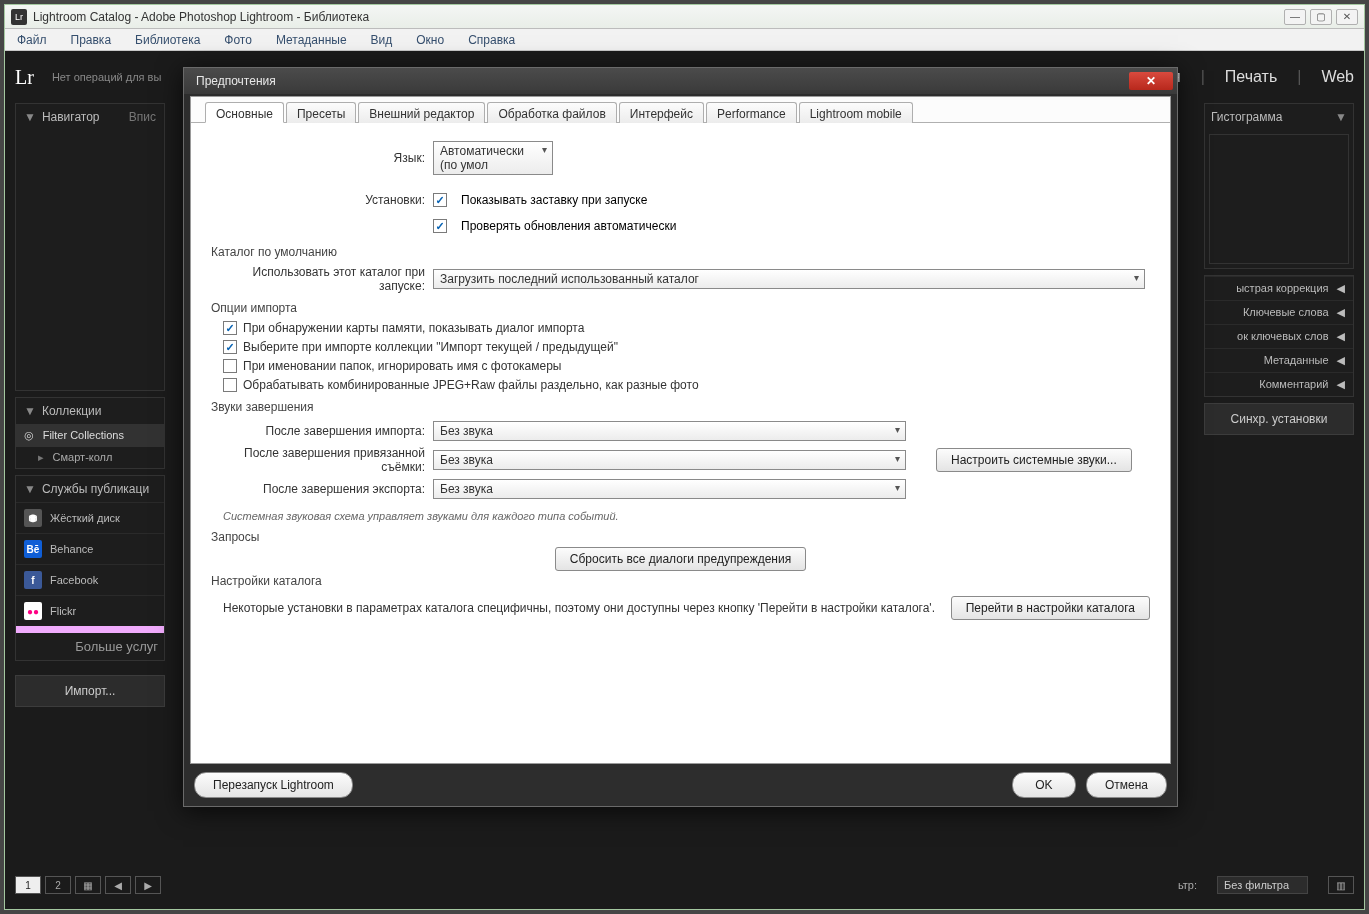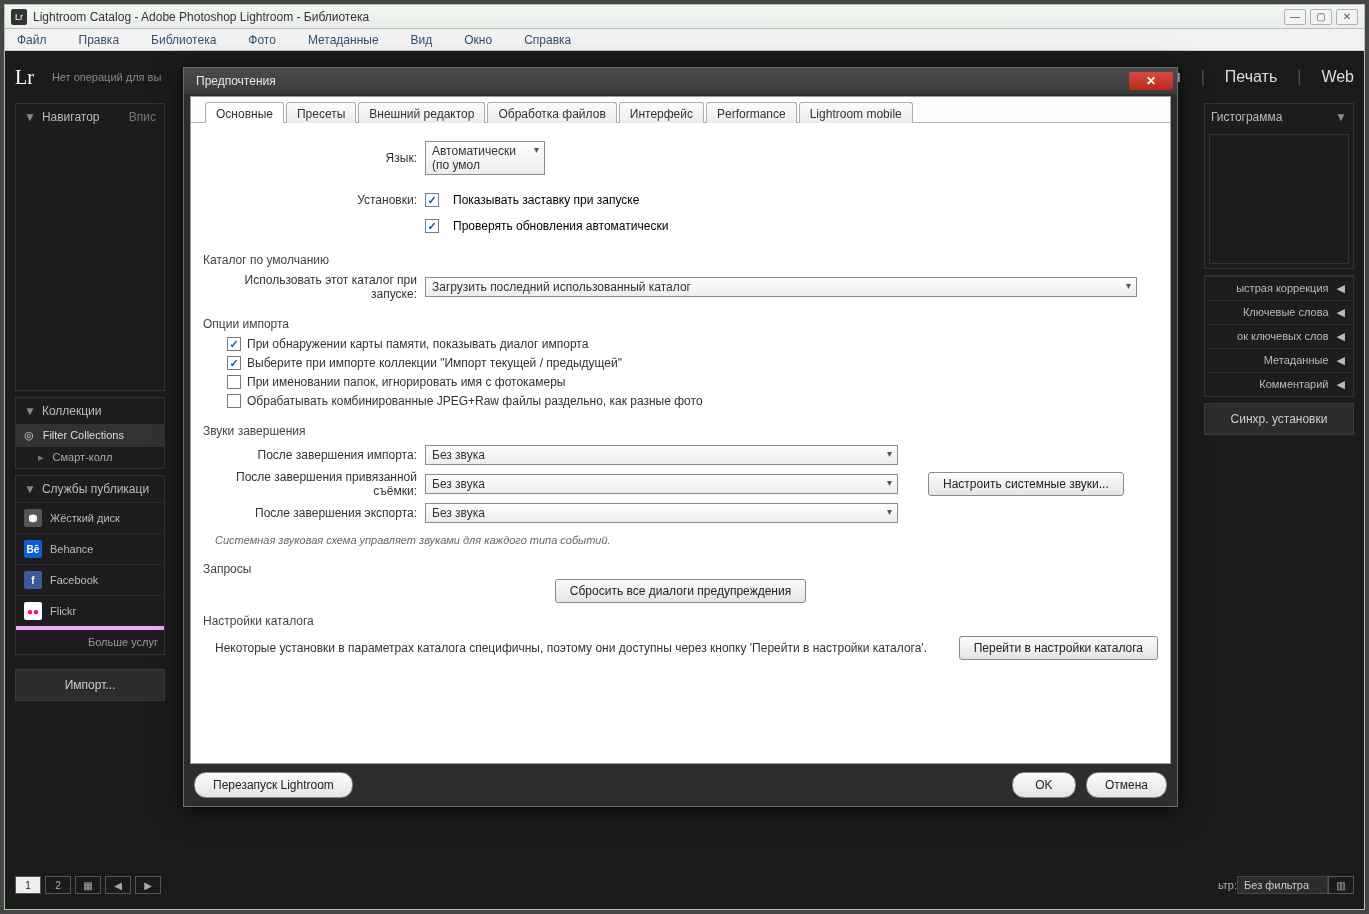--- a/index.html
+++ b/index.html
@@ -6,90 +6,90 @@
 body { font-family: "Segoe UI", Tahoma, sans-serif; font-size: 12px; background: #464646; width: 1369px; height: 914px; position: relative; overflow: hidden; }
 
 
 .app-shell { position: absolute; inset: 4px; border: 1px solid #a4c8a0; background: #464646; }
 .app-titlebar { height: 24px; background: linear-gradient(#f4f6f4,#e9eee8); display: flex; align-items: center; padding: 0 6px; border-bottom: 1px solid #bcbcbc; }
 .app-titlebar .icon { width: 16px; height: 16px; background: #333; color: #fff; font-size: 9px; display: flex; align-items: center; justify-content: center; border-radius: 2px; margin-right: 6px; }
 .app-titlebar .title { color: #333; }
 .win-ctrls { margin-left: auto; display: flex; gap: 4px; }
 .win-btn { width: 22px; height: 16px; border: 1px solid #b0b0b0; background: #f3f3f3; font-size: 10px; display: flex; align-items: center; justify-content: center; color: #555; border-radius: 2px; cursor: default; }
 
-.menubar { height: 22px; background: #f2f2f2; display: flex; align-items: center; padding: 0 4px; gap: 16px; border-bottom: 1px solid #c8c8c8; }
+.menubar { height: 22px; background: #f2f2f2; display: flex; align-items: center; padding: 0 4px; gap: 8px; border-bottom: 1px solid #c8c8c8; }
 .menubar span { padding: 2px 8px; color: #364f6e; cursor: default; }
 
 .app-body { position: absolute; top: 46px; left: 0; right: 0; bottom: 0; background: #1b1b1b; }
 
 
 .lr-topbar { position: absolute; top: 8px; left: 10px; right: 10px; height: 36px; display: flex; align-items: center; color: #ccc; }
 .lr-logo { font-size: 20px; color: #fff; margin-right: 18px; font-family: Georgia, serif; }
 .lr-topbar .noop { color: #888; font-size: 11px; }
 .lr-modules { margin-left: auto; display: flex; gap: 20px; color: #ddd; font-size: 16px; }
 .lr-modules span.sep { color: #555; }
 
 
 .left-panel { position: absolute; left: 10px; top: 52px; width: 150px; }
 .panel-section { background: #1d1d1d; border: 1px solid #333; margin-bottom: 6px; }
 .panel-header { color: #bbb; padding: 6px 8px; font-size: 12px; display: flex; align-items: center; }
 .panel-header .tri { margin-right: 6px; color: #888; }
 .sub-item { color: #aaa; padding: 4px 8px 4px 22px; font-size: 11px; }
 .filter-collections { background: #323232; color: #ddd; padding: 5px 8px; font-size: 11px; }
 .svc-row { display: flex; align-items: center; gap: 8px; padding: 6px 8px; color: #bbb; font-size: 11px; border-top: 1px solid #2a2a2a; }
 .svc-icon { width: 18px; height: 18px; border-radius: 2px; display: flex; align-items: center; justify-content: center; color: #fff; font-size: 10px; font-weight: bold; }
-.more-svc { color: #999; padding: 6px; text-align: right; font-size: 11px; border-top: 4px solid #f0abfc; }
+.more-svc { color: #999; padding: 6px; text-align: right; font-size: 13px; border-top: 7px solid #f0abfc; }
 .import-btn { background: #2c2c2c; color: #ccc; text-align: center; padding: 8px; border: 1px solid #3c3c3c; margin-top: 14px; }
 
 
 .right-panel { position: absolute; right: 10px; top: 52px; width: 150px; }
 .rp-header { color: #bbb; padding: 6px; text-align: right; display: flex; justify-content: space-between; align-items: center; }
 .rp-header .tri { color: #888; }
 .rp-item { color: #bbb; padding: 5px 8px; text-align: right; font-size: 11px; display: flex; justify-content: flex-end; gap: 8px; align-items: flex-start; border-top: 1px solid #2a2a2a; }
 .rp-box { height: 130px; border: 1px solid #333; margin: 4px; }
 .sync-btn { background: #2c2c2c; color: #ccc; text-align: center; padding: 8px; border: 1px solid #3c3c3c; }
 
 
 .bottom-bar { position: absolute; bottom: 12px; left: 10px; right: 10px; height: 24px; display: flex; align-items: center; gap: 4px; }
 .bb-cell { width: 26px; height: 18px; border: 1px solid #555; color: #aaa; display: flex; align-items: center; justify-content: center; font-size: 10px; }
 .bb-cell.active { background: #eee; color: #222; }
-.bb-right { margin-left: auto; display: flex; align-items: center; gap: 0; color: #aaa; font-size: 11px; }
+.bb-right { margin-left: auto; display: flex; align-items: center; gap: 20px; color: #aaa; font-size: 11px; }
 .bb-select { background: #2c2c2c; color: #ccc; border: 1px solid #444; padding: 2px 18px 2px 6px; font-size: 11px; }
 
 
 .modal { position: absolute; left: 178px; top: 16px; width: 995px; height: 740px; background: #2d2d2d; border: 1px solid #6a6a6a; box-shadow: 0 4px 24px rgba(0,0,0,0.7); }
 .modal-titlebar { height: 26px; background: linear-gradient(#4b4b4b,#3a3a3a); display: flex; align-items: center; padding: 0 4px 0 12px; color: #e8e8e8; font-size: 12px; }
 .modal-close { margin-left: auto; width: 44px; height: 18px; background: linear-gradient(#d94a3e,#b8281c); display: flex; align-items: center; justify-content: center; color: #fff; border-radius: 2px; font-weight: bold; cursor: default; }
 .modal-body { position: absolute; top: 28px; left: 6px; right: 6px; bottom: 42px; background: #fff; border: 1px solid #9a9a9a; overflow: hidden; }
 .modal-footer { position: absolute; bottom: 8px; left: 10px; right: 10px; display: flex; align-items: center; }
 .modal-footer .btn { padding: 5px 18px; background: linear-gradient(#fcfcfc,#e4e4e4); border: 1px solid #8a8a8a; color: #222; border-radius: 12px; cursor: default; }
 .modal-footer .spacer { flex: 1; }
 .modal-footer .btn + .btn { margin-left: 10px; }
 
 
 .tabs { display: flex; height: 26px; border-bottom: 1px solid #b0b0b0; padding-left: 14px; padding-top: 4px; background: #fcfcfc; }
 .tab { padding: 4px 10px; border: 1px solid #aeaeae; border-bottom: none; margin-right: 2px; background: linear-gradient(#fcfcfc,#ececec); color: #333; border-radius: 3px 3px 0 0; cursor: default; font-size: 12px; position: relative; top: 1px; }
 .tab.active { background: #fff; border-bottom: 1px solid #fff; font-weight: normal; }
 
-.tab-content { position: absolute; top: 30px; left: 0; right: 0; bottom: 0; padding: 10px 12px; overflow: hidden; }
+.tab-content { position: absolute; top: 30px; left: 0; right: 0; bottom: 0; padding: 10px 20px; overflow: hidden; }
 
 .form-row { display: flex; align-items: center; margin: 4px 0; min-height: 22px; }
 .form-row .label { width: 222px; text-align: right; padding-right: 8px; color: #333; font-size: 12px; }
 .form-row .ctrl { flex: 1; display: flex; align-items: center; gap: 8px; }
 .combo { border: 1px solid #8a8a8a; background: linear-gradient(#fff,#ececec); padding: 2px 20px 2px 6px; font-size: 12px; color: #333; position: relative; min-width: 120px; }
 .combo::after { content: "▾"; position: absolute; right: 5px; top: 2px; color: #555; font-size: 10px; }
 .combo.wide { width: 712px; }
 .combo.med { width: 473px; }
 .combo.sm { width: 115px; }
 
 .chk { width: 14px; height: 14px; border: 1px solid #7a7a7a; display: inline-flex; align-items: center; justify-content: center; background: #fff; color: #0a64b4; font-size: 11px; font-weight: bold; margin-right: 6px; flex-shrink: 0; }
 .chk.checked::before { content: "✓"; }
 
-.group-title { color: #444; font-size: 12px; margin: 16px 0 6px 0; }
-.chk-row { display: flex; align-items: center; margin: 5px 0 5px 24px; color: #333; font-size: 12px; }
+.group-title { color: #444; font-size: 12px; margin: 8px 0 6px 0; }
+.chk-row { display: flex; align-items: center; margin: 5px 0 5px 12px; color: #333; font-size: 12px; }
 
 .hint { color: #666; font-style: italic; font-size: 11px; margin: 10px 0 0 12px; }
 
 .inline-btn { padding: 4px 14px; background: linear-gradient(#fcfcfc,#e4e4e4); border: 1px solid #8a8a8a; color: #222; border-radius: 3px; font-size: 12px; cursor: default; }
 
 .catalog-row { display: flex; align-items: center; gap: 14px; margin: 8px 0 0 12px; color: #333; font-size: 12px; }
 </style>
 </head>
 <body>
 

